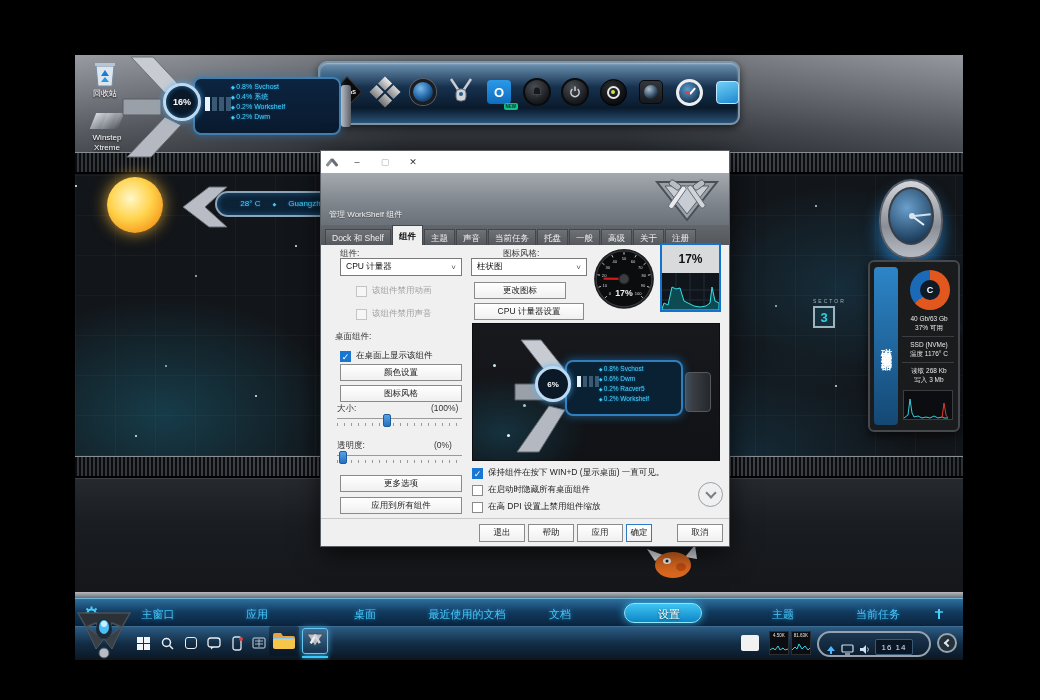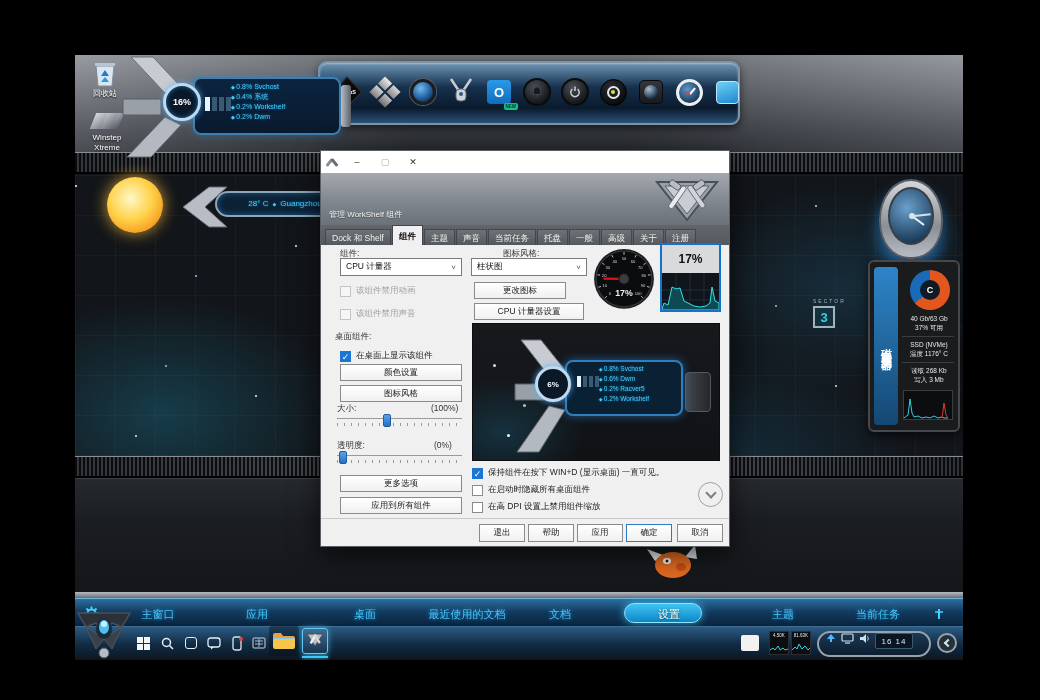--- a/index.html
+++ b/index.html
@@ -55,21 +55,21 @@
   .tab.sel{height:20px;line-height:20px;background:#f0f0f0;color:#000;font-weight:bold;}
   .lbl{position:absolute;font-size:8.5px;color:#333;white-space:nowrap;}
   .sel-box{position:absolute;height:18px;background:#fff;border:1px solid #7a7a7a;display:flex;align-items:center;
     justify-content:space-between;padding:0 5px;font-size:8.5px;color:#111;}
   .chev{font-size:8px;color:#555;}
   .btn{position:absolute;height:17px;background:linear-gradient(#fff,#f0f0f0);border:1px solid #8a8a8a;
     display:flex;align-items:center;justify-content:center;font-size:8.5px;color:#1a1a1a;}
   .cbrow{position:absolute;display:flex;align-items:center;gap:5px;font-size:8.5px;color:#222;white-space:nowrap;}
   .cbx{width:11px;height:11px;border:1px solid #8a8a8a;background:#fff;flex:0 0 auto;}
   .cbx.on{background:#1976d2;border-color:#1976d2;color:#fff;font-size:9px;line-height:10px;text-align:center;}
-  .cbrow.dis{color:#a2a2a2;}
+  .cbrow.dis{color:#a2a2a2;margin-left:16px;}
   .cbrow.dis .cbx{border-color:#c4c4c4;background:#f6f6f6;}
   .slider{position:absolute;height:14px;}
   .slider .track{position:absolute;left:0;right:0;top:4px;height:1px;background:#9a9a9a;}
   .slider .ticks{position:absolute;left:0;right:0;top:9px;height:3px;
     background:repeating-linear-gradient(90deg,#9a9a9a 0 1px,transparent 1px 7px);}
   .slider .thumb{position:absolute;top:0;width:8px;height:13px;background:linear-gradient(#56a2e8,#2570c0);border:1px solid #1d5d9e;border-radius:2px;}
   .preview{position:absolute;left:151px;top:172px;width:248px;height:138px;background:
     radial-gradient(ellipse 120px 80px at 12% 80%, rgba(32,140,180,.25), transparent 70%),
     linear-gradient(180deg,#17191d,#101215);border:1px solid #0c0d0f;overflow:hidden;}
   .footerline{position:absolute;left:0;top:367px;width:100%;height:1px;background:#c8c8c8;}
@@ -79,21 +79,21 @@
     background:linear-gradient(180deg,#2e6e9e,#113a5e 45%,#0a2038),repeating-linear-gradient(90deg,rgba(255,255,255,.04) 0 1px,transparent 1px 14px);}
   .menuitem{position:absolute;top:8px;transform:translateX(-50%);font-size:11px;color:#45c6f4;white-space:nowrap;text-shadow:0 0 4px rgba(40,170,255,.7);}
   .seltab{position:absolute;left:549px;top:4px;width:78px;height:20px;border-radius:10px;border:1px solid #8fe6ff;
     background:linear-gradient(180deg,#3fc4f2,#0e86c8);box-shadow:0 0 8px rgba(60,200,255,.8);}
   .taskbar{left:0;top:571px;width:888px;height:32px;z-index:40;
     background:linear-gradient(180deg,#2c5b84,#122c44 55%,#0a1a28);border-top:1px solid #3e6d92;}
   .tbicon{position:absolute;top:580px;width:16px;height:16px;display:flex;align-items:center;justify-content:center;z-index:41;}
   .meter{position:absolute;top:576px;width:20px;height:24px;background:#0b0d10;border:1px solid #2a2d31;z-index:41;
     color:#e8e8e8;font-size:4.5px;text-align:center;line-height:7px;}
   .traycap{position:absolute;left:742px;top:576px;width:114px;height:26px;border-radius:13px;border:2px solid #98a2ac;
-    background:linear-gradient(180deg,#1c3852,#0c1e30);z-index:41;display:flex;align-items:flex-start;gap:5px;padding:0 7px;}
+    background:linear-gradient(180deg,#1c3852,#0c1e30);z-index:41;display:flex;align-items:flex-end;gap:5px;padding:0 7px;}
   .dtext{color:#e8e8e8;}
 </style>
 </head>
 <body>
 
 <div class="screen">
   <div class="desktop">
 
     <div class="abs wp-top"></div>
     <div class="abs ridge" style="top:97px;"></div>
@@ -217,21 +217,21 @@
         <div class="dicon">
           <div style="width:23px;height:23px;border-radius:4px;border:1px solid #bfe8ff;background:linear-gradient(160deg,#6fd0f6,#1e88d0);"></div>
         </div>
       </div>
     </div>
 
     <div class="abs" style="left:32px;top:120px;width:230px;height:64px;z-index:11;">
       <svg width="70" height="50" class="abs" style="left:68px;top:8px;">
         <polygon points="8,24 34,4 52,4 30,24 52,44 34,44" fill="#b8bcc4" stroke="#62666e" stroke-width="1"></polygon>
       </svg>
-      <div class="abs" style="left:108px;top:16px;width:140px;height:26px;border-radius:13px;border:2px solid #8ea6b8;background:linear-gradient(180deg,#123click 0%,#0c2236 100%);background:#0c2236;box-shadow:inset 0 0 6px #1f5a8a;display:flex;align-items:center;justify-content:center;gap:4px;">
+      <div class="abs" style="left:108px;top:16px;width:140px;height:26px;border-radius:13px;border:2px solid #8ea6b8;background:linear-gradient(180deg,#123click 0%,#0c2236 100%);background:#0c2236;box-shadow:inset 0 0 6px #1f5a8a;display:flex;align-items:center;justify-content:center;gap:12px;">
         <span class="tealtxt" style="font-size:8px;">28° C</span>
         <span style="color:#49c4f2;font-size:5px;">◆</span>
         <span class="tealtxt" style="font-size:8px;">Guangzhou</span>
       </div>
       <div class="abs" style="left:0px;top:2px;width:56px;height:56px;border-radius:50%;background:radial-gradient(circle at 42% 38%,#fff8c8,#ffd24a 45%,#f59b1e 78%,rgba(245,155,30,.15));box-shadow:0 0 16px rgba(255,190,60,.8);"></div>
     </div>
 
     <div class="abs" style="left:800px;top:122px;width:72px;height:92px;z-index:11;">
       <div class="abs" style="left:4px;top:2px;width:64px;height:80px;border-radius:50% 50% 46% 46%;background:linear-gradient(180deg,#d4d8de,#8a8e96 60%,#b8bcc4);border:2px solid #5a5e66;box-shadow:0 10px 16px rgba(40,160,255,.55);"></div>
       <div class="abs" style="left:13px;top:10px;width:46px;height:58px;border-radius:50%;background:radial-gradient(circle at 40% 35%,#6aa0cc,#1a3a58 80%);border:2px solid #3a3e46;">
@@ -436,21 +436,21 @@
           <span>在高 DPI 设置上禁用组件缩放</span>
       </div>
       <div class="abs" style="left:377px;top:331px;width:25px;height:25px;border-radius:50%;border:1.5px solid #9aa0a6;display:flex;align-items:center;justify-content:center;">
         <div style="width:8px;height:8px;border-right:2px solid #7a8086;border-bottom:2px solid #7a8086;transform:rotate(45deg);margin-top:-4px;"></div>
       </div>
 
       <div class="footerline"></div>
       <div class="btn" style="left:158px;top:373px;width:46px;height:18px;">退出</div>
       <div class="btn" style="left:207px;top:373px;width:46px;height:18px;">帮助</div>
       <div class="btn" style="left:256px;top:373px;width:46px;height:18px;">应用</div>
-      <div class="btn" style="left:305px;top:373px;width:46px;height:18px;border-color:#2f7ac5;">确定</div>
+      <div class="btn" style="left:305px;top:373px;width:26px;height:18px;border-color:#2f7ac5;">确定</div>
       <div class="btn" style="left:356px;top:373px;width:46px;height:18px;">取消</div>
     </div>
 
     <div class="abs menucap"></div>
     <div class="abs menubar">
       <div class="seltab"></div>
       <svg class="abs" style="left:9px;top:7px;" width="15" height="15">
         <circle cx="7.5" cy="7.5" r="4" fill="none" stroke="#3fd2ff" stroke-width="2"></circle>
         <g stroke="#3fd2ff" stroke-width="2">
           <line x1="7.5" y1="0.5" x2="7.5" y2="3"></line>

